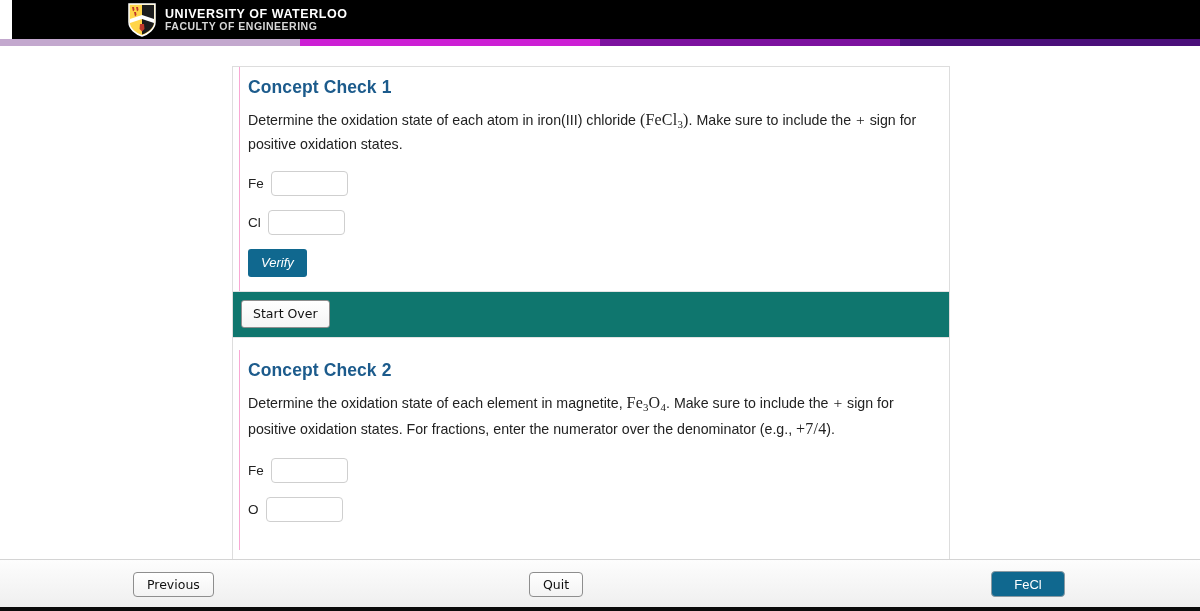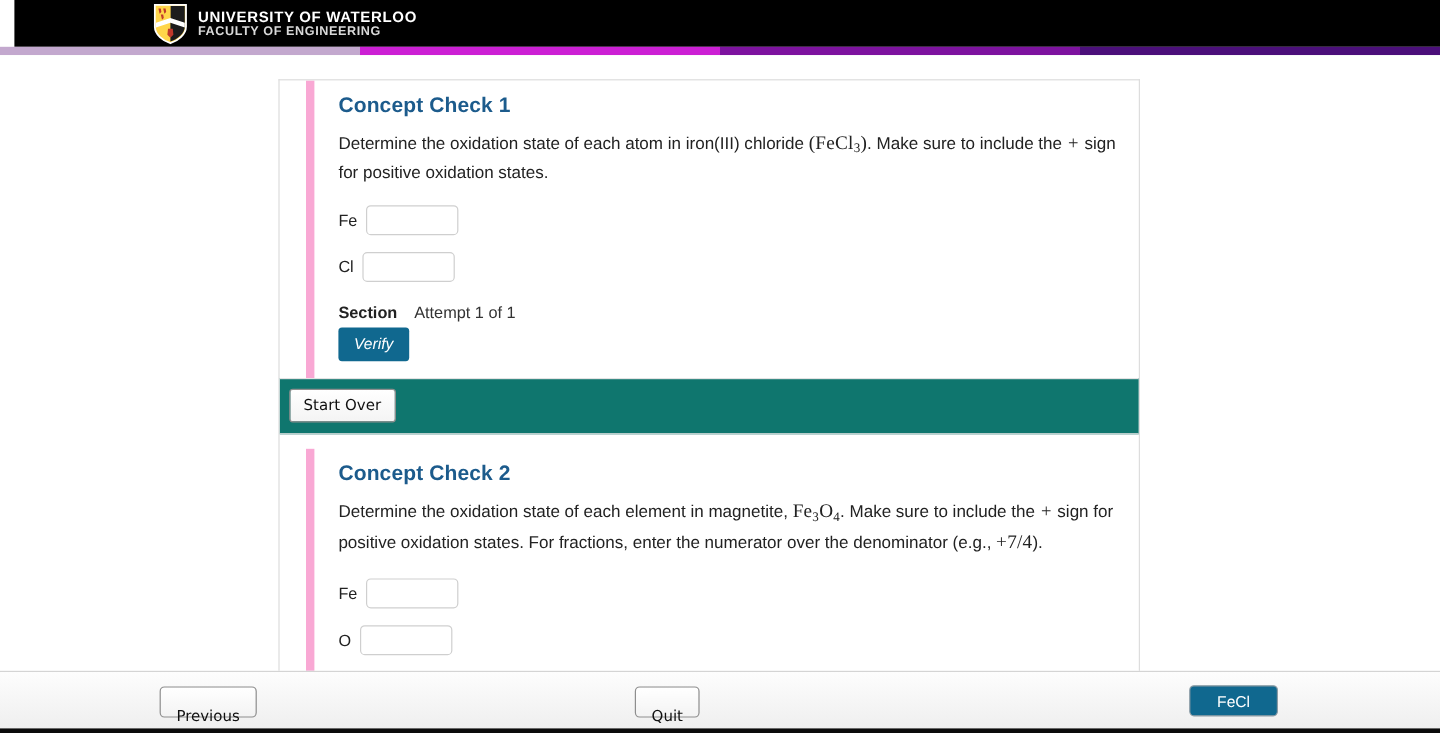--- a/index.html
+++ b/index.html
@@ -81,23 +81,23 @@
     height: 493px;
     background: #ffffff;
     border: 1px solid #dddddd;
     border-bottom: none;
     overflow: hidden;
   }
 
   .cc-block { padding: 0; }
 
   .cc-body {
-    padding: 10px 16px 14px 20px;
-    border-left: 7px solid #f9a8d4;
-    margin-left: 22px;
+    padding: 10px 16px 14px 8px;
+    border-left: 1px solid #f9a8d4;
+    margin-left: 6px;
   }
 
   .cc-title {
     color: #1c5b8c;
     font-size: 17.5px;
     font-weight: bold;
     margin: 0 0 9px 0;
     letter-spacing: 0.1px;
   }
 
@@ -217,21 +217,21 @@
   .tb-btn {
     position: absolute;
     top: 12px;
     font-family: "DejaVu Sans", sans-serif;
     font-size: 12.5px;
     color: #101010;
     background: linear-gradient(#ffffff, #f3f3f3);
     border: 1px solid #8e8e8e;
     border-radius: 4px;
     height: 25px;
-    padding: 12px 13px;
+    padding: 0 13px;
     cursor: pointer;
     line-height: 23px;
   }
   #btn-previous { left: 133px; }
   #btn-quit { left: 529px; }
   #btn-next {
     position: absolute;
     top: 571px;
     left: 991px;
     width: 74px;
@@ -285,24 +285,20 @@
 
       <div class="field-row">
         <span class="field-label">Fe</span>
         <input class="field-input" type="text" placeholder="" style="">
       </div>
       <div class="field-row">
         <span class="field-label">Cl</span>
         <input class="field-input" type="text" placeholder="" style="">
       </div>
 
-      <div class="section-row">
-        <span class="section-label">Section</span>
-        <span class="attempt-label">Attempt 1 of 1</span>
-      </div>
       <button class="verify-btn">Verify</button>
     </div>
 
     <div class="cc-footer">
       <button class="native-btn">Start Over</button>
     </div>
   </div>
 
   <div class="cc-block">
     <div class="cc-body">

